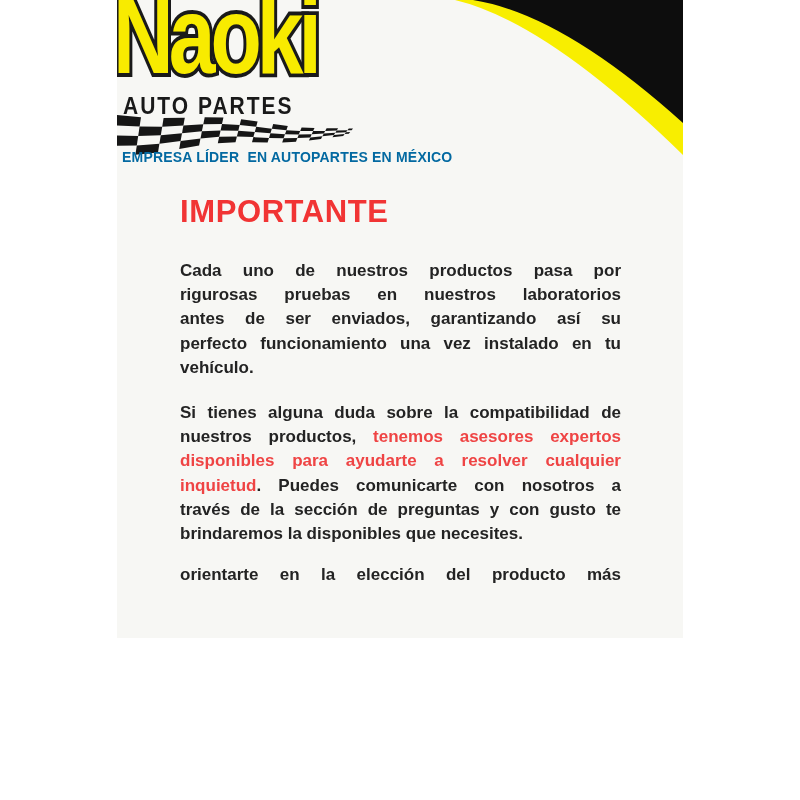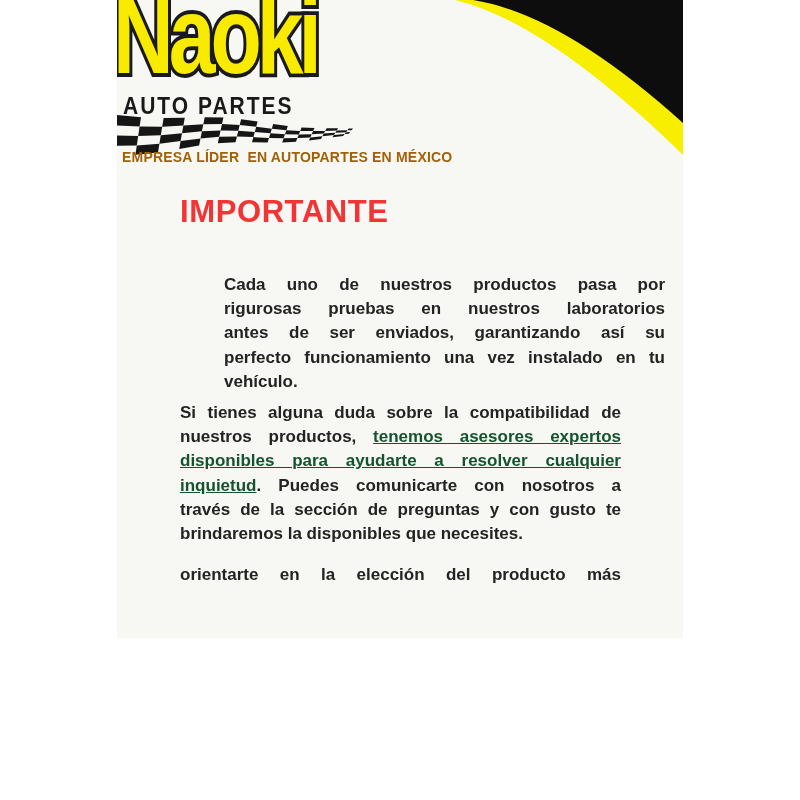--- a/index.html
+++ b/index.html
@@ -6,29 +6,29 @@
   body{width:800px;height:800px;background:#ffffff;position:relative;overflow:hidden;
        font-family:"Liberation Sans", sans-serif;}
   .panel{position:absolute;left:117px;top:0;width:566px;height:638px;background:#f7f7f4;overflow:hidden;}
   .abs{position:absolute;}
   
   .logo{left:-4px;top:-27px;font-weight:bold;font-size:84px;letter-spacing:-5px;line-height:96px;
         color:#f8eb00;-webkit-text-stroke:6px #1a1a1a;paint-order:stroke fill;
         transform:scaleY(1.30);transform-origin:0 0;white-space:nowrap;}
   .logosub{left:6px;top:92px;font-size:21px;font-weight:bold;letter-spacing:2px;color:#191919;
         transform:scaleY(1.15);transform-origin:0 0;white-space:nowrap;}
-  .tagline{left:5px;top:149px;font-size:14px;font-weight:bold;color:#a16207;letter-spacing:0.2px;
+  .tagline{left:5px;top:149px;font-size:14px;font-weight:bold;color:#0369a1;letter-spacing:0.2px;
         white-space:pre;}
   
   .heading{left:63px;top:194px;font-size:31px;font-weight:bold;letter-spacing:0.6px;color:#f13434;}
   .para{left:63px;width:441px;font-size:17px;font-weight:bold;color:#232323;line-height:24.2px;}
-  .p1{top:273px;margin-left:44px;} .p2{top:401px;} .p3{top:563px;}
+  .p1{top:259px;} .p2{top:401px;} .p3{top:563px;}
   .jline{text-align:justify;text-align-last:justify;}
   .jline.last{text-align:right;text-align-last:left;}
-  .red{color:#14532d;text-decoration:underline;}
+  .red{color:#ef4444;}
   svg{display:block;}
 </style>
 </head>
 <body>
 
 <div class="panel">
 
   <svg class="abs" style="left:0;top:0;" width="566" height="160" viewBox="0 0 566 160">
     <path d="M338,0 L566,0 L566,155 Q430,22 338,0 Z" fill="#f8ee00"></path>
     <path d="M356,0 L566,0 L566,123 Q445,14 356,0 Z" fill="#0d0d0d"></path>

